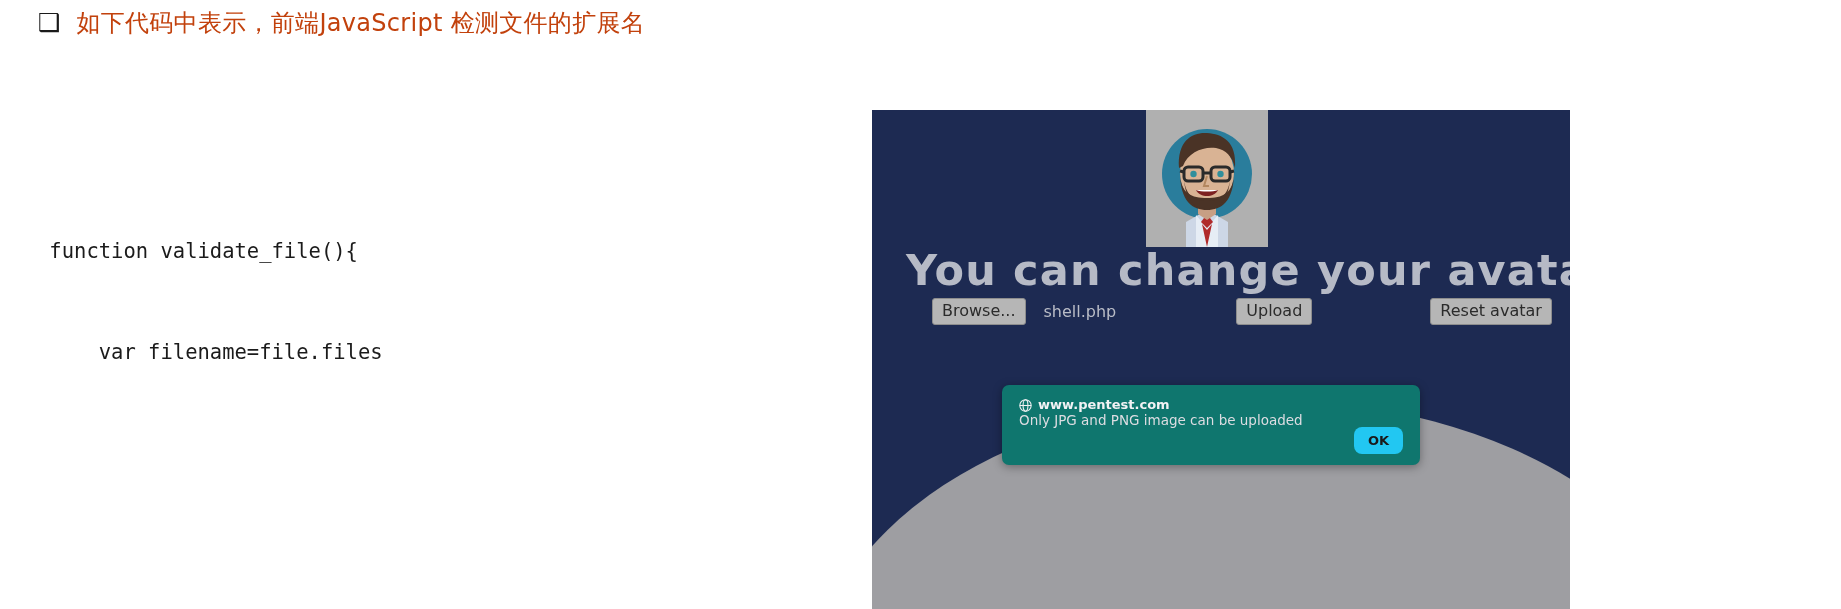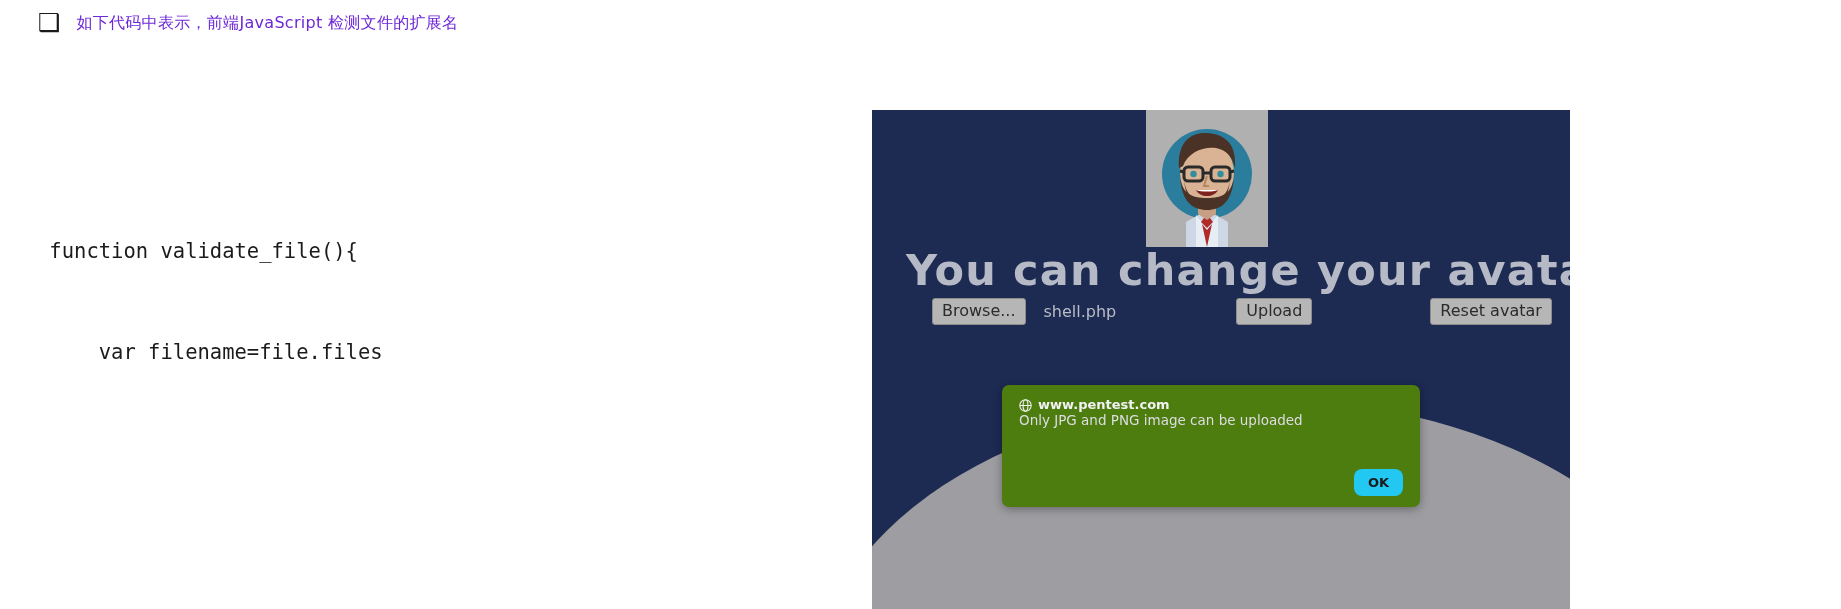--- a/index.html
+++ b/index.html
@@ -22,23 +22,23 @@
     align-items: flex-start;
     gap: 16px;
   }
   .bullet-marker {
     font-size: 25px;
     line-height: 34px;
     color: #1a1a1a;
     font-family: "DejaVu Sans", sans-serif;
   }
   .bullet-text {
-    font-size: 16px;
+    font-size: 24px;
     line-height: 34px;
-    color: #6d28d9;
+    color: #c2410c;
     letter-spacing: 0.3px;
     white-space: nowrap;
     font-family: "DejaVu Sans", "Liberation Sans", sans-serif;
   }
 
   
   .code-block {
     position: absolute;
     left: 0px;
     top: 168px;
@@ -132,22 +132,22 @@
   }
   .btn-upload { margin-left: 120px; }
   .btn-reset  { margin-left: 118px; }
 
   
   .modal {
     position: absolute;
     left: 130px;
     top: 275px;
     width: 418px;
-    height: 122px;
-    background: #4d7c0f;
+    height: 80px;
+    background: #0f766e;
     border-radius: 7px;
     box-shadow: 0 2px 10px rgba(0,0,0,0.35);
     padding: 13px 17px 12px 17px;
   }
   .modal-head {
     display: flex;
     align-items: center;
     gap: 6px;
   }
   .globe-icon {

